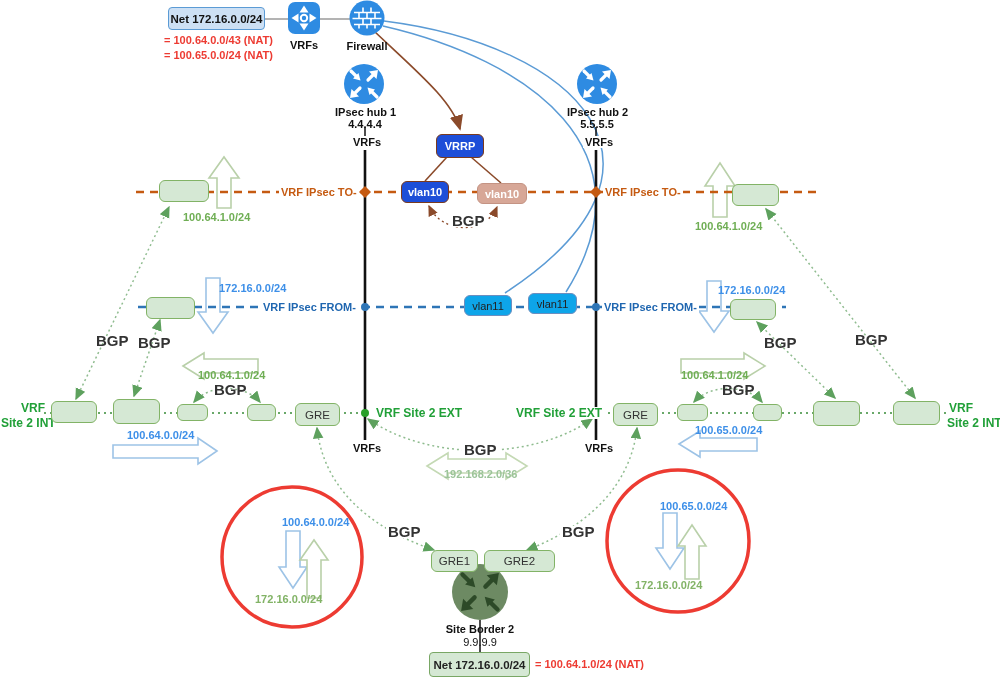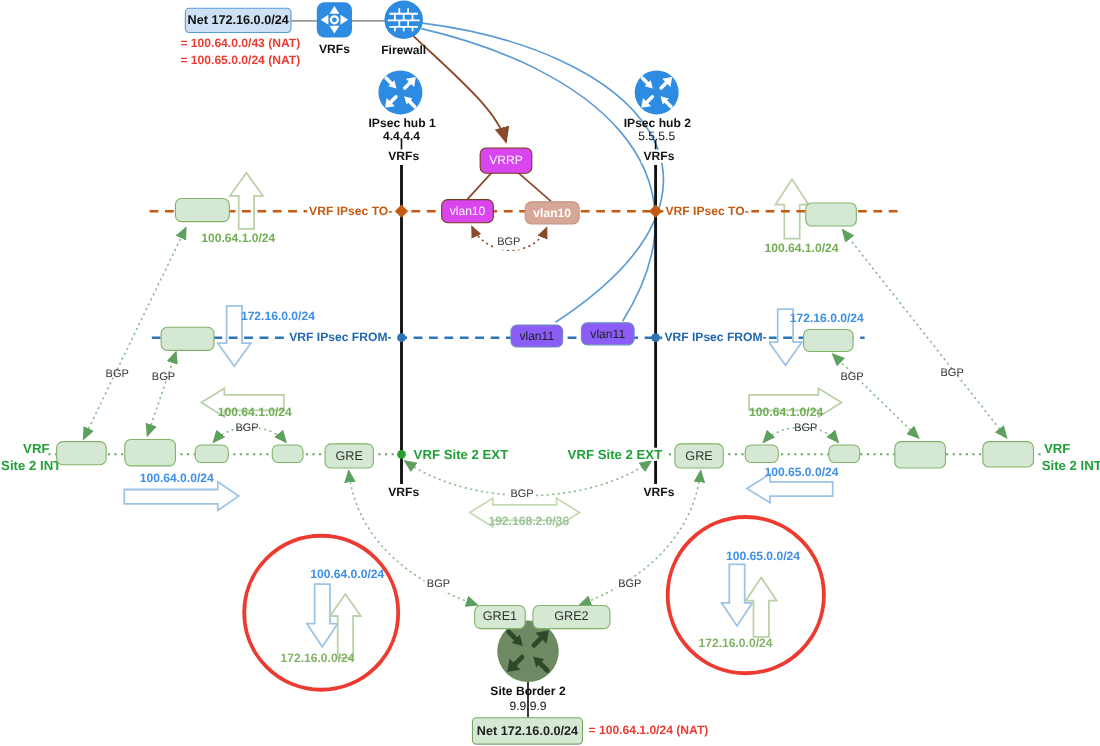--- a/index.html
+++ b/index.html
@@ -2,32 +2,32 @@
 <html><head>
 <meta charset="utf-8">
 <style>
   html,body{margin:0;padding:0;background:#fff}
   .canvas{position:relative;width:1000px;height:678px;background:#fff;overflow:hidden;
           font-family:"Liberation Sans",sans-serif}
   .canvas svg.underlay{position:absolute;left:0;top:0}
   .bx{position:absolute;box-sizing:border-box;border-radius:6px;display:flex;align-items:center;
       justify-content:center;font:bold 11px "Liberation Sans",sans-serif;white-space:nowrap}
   .bx.green{background:#d5e8d4;border:1.5px solid #82b366;color:#333}
-  .bx.blue{background:#8b5cf6;border:1.5px solid #6c8ebf;color:#222;font-weight:400}
+  .bx.blue{background:#0ea5e9;border:1.5px solid #6c8ebf;color:#222;font-weight:400}
   .bx.netblue{background:#cde0f4;border:1.5px solid #5b9bd5;color:#111;font-weight:600;font-size:11.5px;border-radius:4px}
   .bx.netgreen{background:#d5e8d4;border:1.5px solid #79a765;color:#222;font-weight:600;font-size:11.5px;border-radius:4px}
-  .bx.darkbrown{background:#d946ef;border:1.5px solid #7a3a1d;color:#fff;font-weight:400}
+  .bx.darkbrown{background:#1d4ed8;border:1.5px solid #7a3a1d;color:#fff;font-weight:700}
   .bx.lightbrown{background:#D7A797;border:1.5px solid #c49383;color:#fff;font-weight:600}
   .bx.grelbl{font-weight:400;font-size:11.5px}
   .lbl{position:absolute;font:bold 11px "Liberation Sans",sans-serif;white-space:nowrap;line-height:12px}
   .ctr{text-align:center}
   .wb{background:#fff;padding:0 2px}
   .org{color:#C55A11}.dbl{color:#1F66B0}.grn{color:#6FAE54}.bgrn{color:#21A038}
   .pgr{color:#9CC499}.blu{color:#3D8FE8}.red{color:#ED3B32}.blk{color:#111}
-  .bgp{font-weight:400;color:#333;font-size:10px}
+  .bgp{font-weight:700;color:#333;font-size:15px}
 </style>
 </head>
 <body>
 
 <div class="canvas">
 
 <svg class="underlay" width="1000" height="678" viewBox="0 0 1000 678">
   <defs>
     <marker id="ag" orient="auto-start-reverse" markerWidth="8" markerHeight="8" refX="7" refY="3.5">
       <path d="M0,0L8,3.5L0,7Z" fill="#5ea15e"></path>
@@ -157,21 +157,21 @@
 <div class="lbl red" style="left:164px;top:34px">= 100.64.0.0/43 (NAT)</div>
 <div class="lbl red" style="left:164px;top:49px">= 100.65.0.0/24 (NAT)</div>
 <div class="lbl blk ctr" style="left:288px;top:39px;width:32px">VRFs</div>
 <div class="lbl blk ctr" style="left:345px;top:40px;width:44px">Firewall</div>
 
 <div class="lbl blk ctr" style="left:335px;top:106px;width:60px">IPsec hub 1</div>
 <div class="lbl blk ctr" style="left:335px;top:118px;width:60px;font-weight:700">4.4.4.4</div>
 <div class="lbl blk wb" style="left:351px;top:136px">VRFs</div>
 <div class="lbl blk wb" style="left:351px;top:442px">VRFs</div>
 <div class="lbl blk ctr" style="left:567px;top:106px;width:49px">IPsec hub 2</div>
-<div class="lbl blk ctr" style="left:567px;top:118px;width:60px;font-weight:400">5.5.5.5</div>
+<div class="lbl blk ctr" style="left:567px;top:118px;width:60px;font-weight:700">5.5.5.5</div>
 <div class="lbl blk wb" style="left:583px;top:136px">VRFs</div>
 <div class="lbl blk wb" style="left:583px;top:442px">VRFs</div>
 
 <div class="bx darkbrown" style="left:436px;top:134px;width:48px;height:24px">VRRP</div>
 <div class="bx darkbrown" style="left:401px;top:181px;width:48px;height:22px">vlan10</div>
 <div class="bx lightbrown" style="left:477px;top:183px;width:50px;height:21px">vlan10</div>
 <div class="bx blue" style="left:464px;top:295px;width:48px;height:21px">vlan11</div>
 <div class="bx blue" style="left:528px;top:293px;width:49px;height:21px">vlan11</div>
 
 <div class="bx green" style="left:159px;top:180px;width:50px;height:22px"></div>

